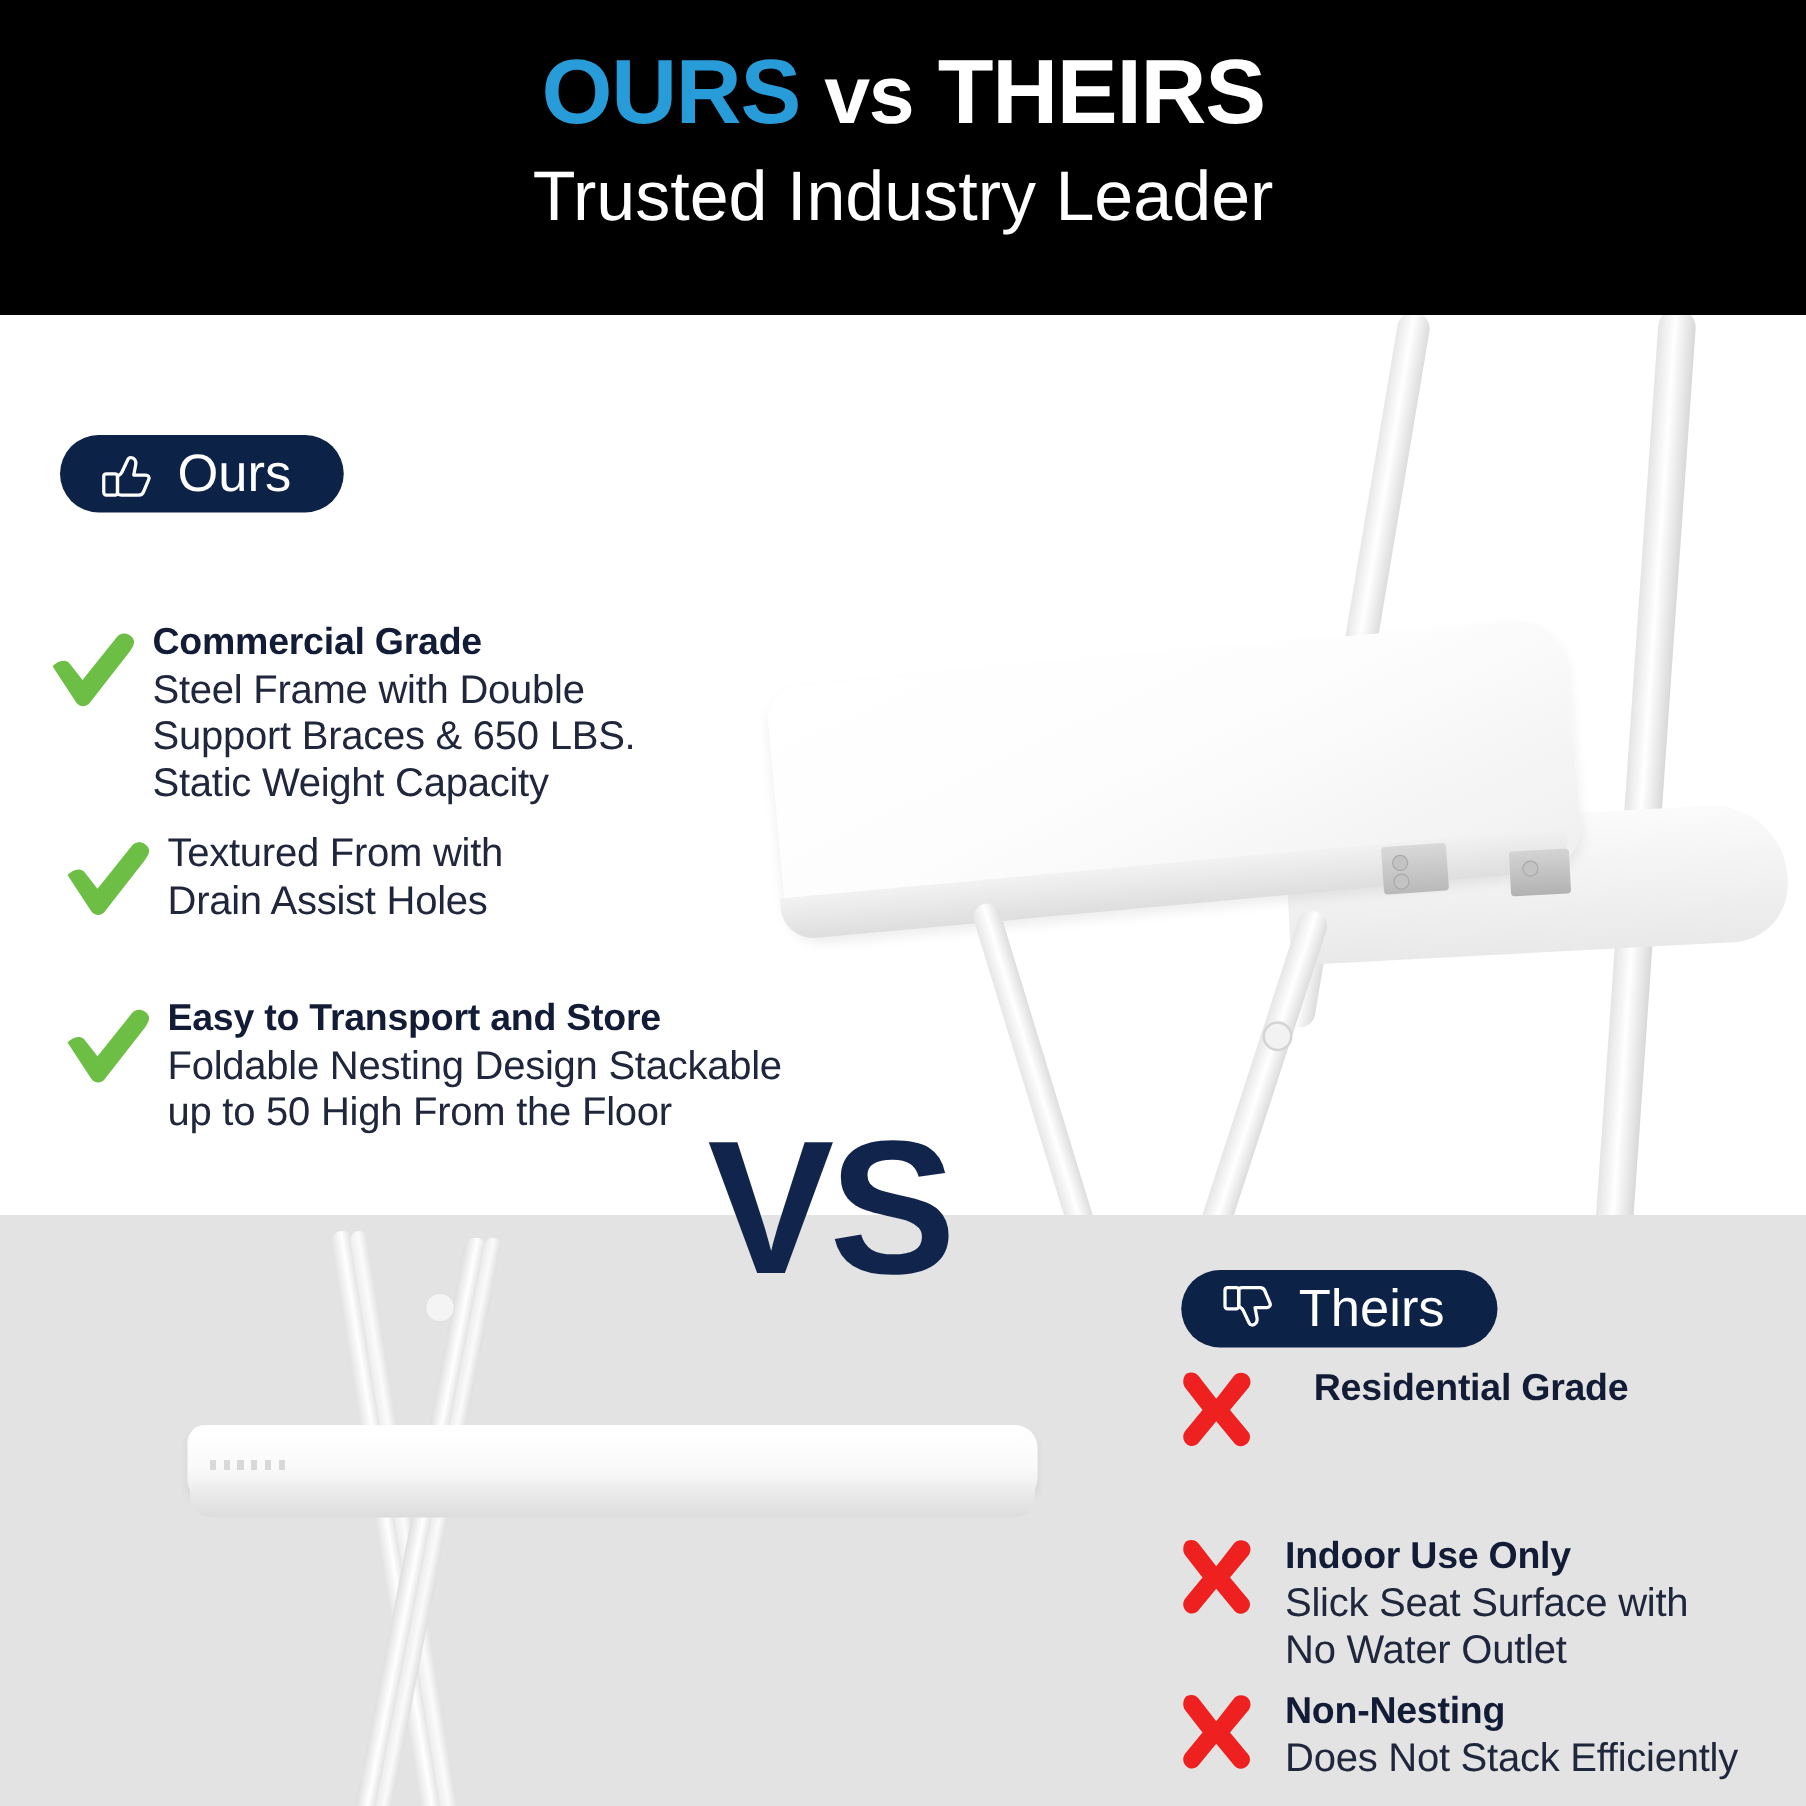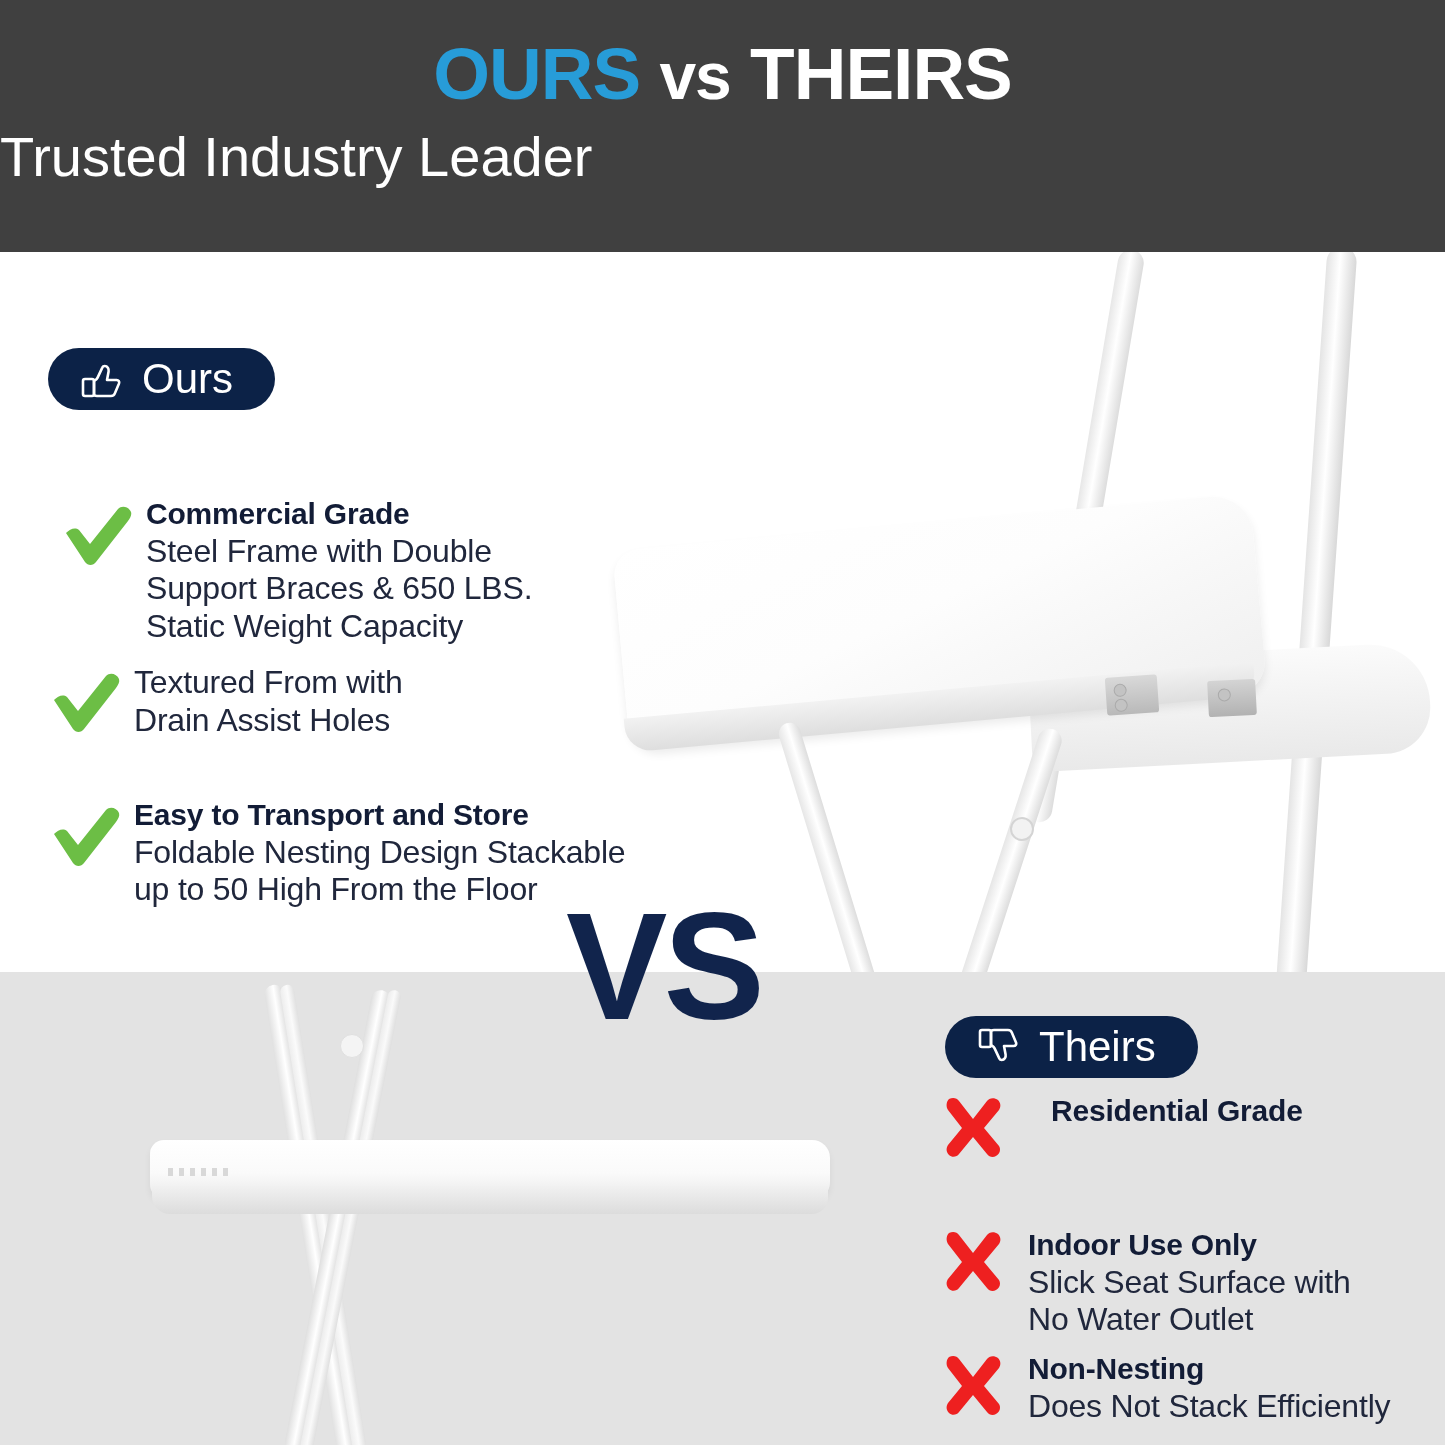--- a/index.html
+++ b/index.html
@@ -6,34 +6,34 @@
   body{
     width:1445px;height:1445px;
     font-family:"Liberation Sans","DejaVu Sans",sans-serif;
     background:#ffffff;overflow:hidden;
   }
   .page{position:relative;width:1445px;height:1445px;overflow:hidden;background:#fff;}
 
   
   .banner{
     position:absolute;left:0;top:0;width:1445px;height:252px;
-    background:#404040;
+    background:#000000;
   }
   .banner-title{
     position:absolute;left:0;top:36px;width:1445px;
     text-align:center;
     font-size:73px;font-weight:bold;letter-spacing:-1px;
     line-height:1.05;white-space:nowrap;
   }
   .t-ours{color:#279CD8;}
   .t-vs{color:#ffffff;font-size:66px;}
   .t-theirs{color:#ffffff;}
   .banner-sub{
     position:absolute;left:0;top:126px;width:1445px;
-    color:#ffffff;
+    text-align:center;color:#ffffff;
     font-size:56px;font-weight:400;letter-spacing:0px;
     line-height:1.1;white-space:nowrap;
   }
 
   
   .gray-band{
     position:absolute;left:0;top:972px;width:1445px;height:473px;
     background:#E3E3E3;
   }
 
@@ -167,21 +167,21 @@
   .feat .mark{flex:0 0 auto;width:86px;display:flex;justify-content:flex-start;}
   .feat .body{padding-top:2px;}
   .feat .ttl{
     font-size:30px;font-weight:bold;color:#121C36;
     line-height:1.12;letter-spacing:-0.2px;margin:0 0 2px 0;white-space:nowrap;
   }
   .feat .desc{
     font-size:32px;font-weight:400;color:#20273C;
     line-height:1.18;letter-spacing:-0.2px;margin:0;white-space:pre-line;
   }
-  .f-ours-1{left:60px;top:495px;}
+  .f-ours-1{left:36px;top:495px;}
   .f-ours-2{left:48px;top:662px;}
   .f-ours-3{left:48px;top:796px;}
   .f-theirs-1{left:938px;top:1092px;gap:23px;}
   .f-theirs-2{left:938px;top:1226px;}
   .f-theirs-3{left:938px;top:1350px;}
   .f-theirs .mark{width:90px;}
   .mark svg{display:block;}
 </style>
 </head>
 <body>

